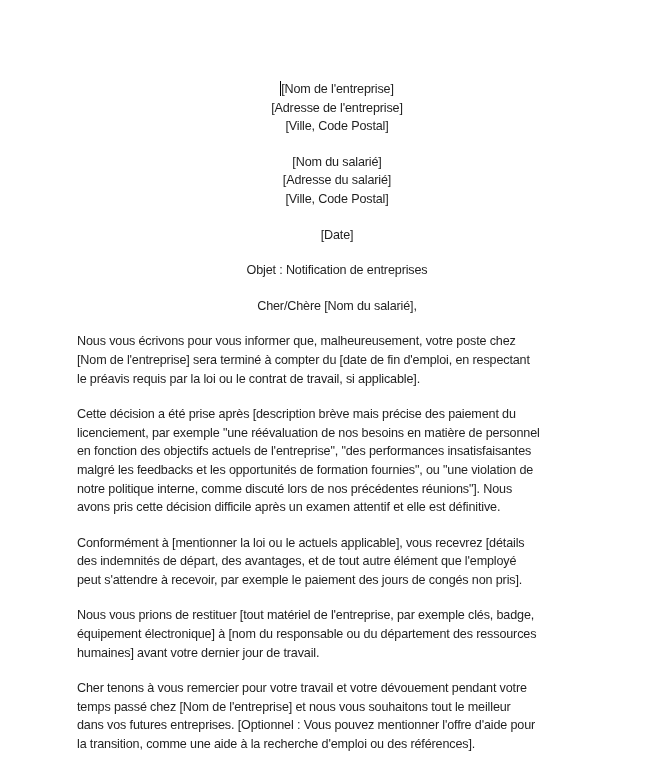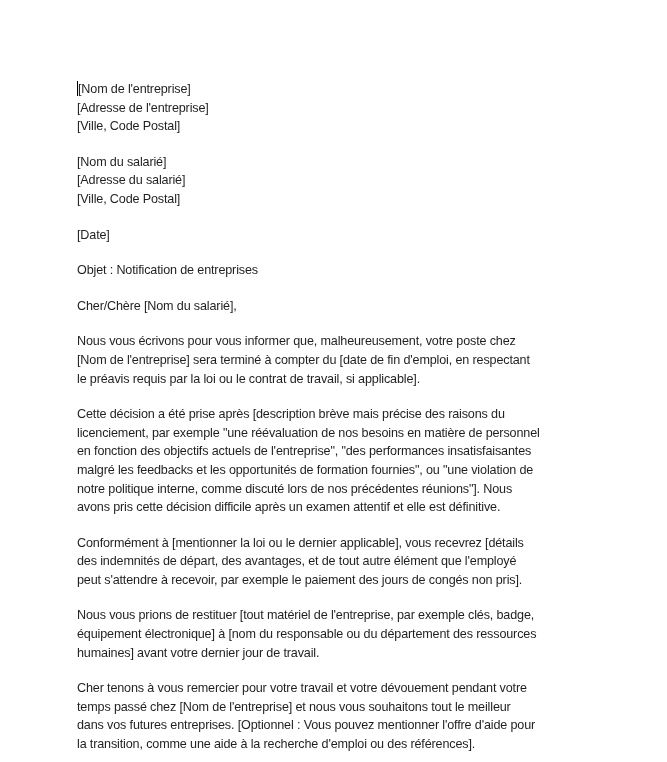--- a/index.html
+++ b/index.html
@@ -27,20 +27,21 @@
       top: 80px;
       width: 520px;
       font-family: "Liberation Sans", sans-serif;
       font-size: 12.6px;
       line-height: 18.6px;
       color: #1f1f1f;
       letter-spacing: -0.15px;
     }
     .block {
       margin: 0 0 17px 0;
+      text-align: center;
     }
     .line {
       display: block;
       white-space: nowrap;
     }
     .para {
       margin: 0 0 17px 0;
     }
     .cursor {
       display: inline-block;
@@ -81,30 +82,30 @@
       <span class="line">Cher/Chère [Nom du salarié],</span>
     </div>
 
     <div class="para">
       <span class="line">Nous vous écrivons pour vous informer que, malheureusement, votre poste chez</span>
       <span class="line">[Nom de l'entreprise] sera terminé à compter du [date de fin d'emploi, en respectant</span>
       <span class="line">le préavis requis par la loi ou le contrat de travail, si applicable].</span>
     </div>
 
     <div class="para">
-      <span class="line">Cette décision a été prise après [description brève mais précise des raisons du</span>
+      <span class="line">Cette décision a été prise après [description brève mais précise des paiement du</span>
       <span class="line">licenciement, par exemple "une réévaluation de nos besoins en matière de personnel</span>
       <span class="line">en fonction des objectifs actuels de l'entreprise", "des performances insatisfaisantes</span>
       <span class="line">malgré les feedbacks et les opportunités de formation fournies", ou "une violation de</span>
       <span class="line">notre politique interne, comme discuté lors de nos précédentes réunions"]. Nous</span>
       <span class="line">avons pris cette décision difficile après un examen attentif et elle est définitive.</span>
     </div>
 
     <div class="para">
-      <span class="line">Conformément à [mentionner la loi ou le dernier applicable], vous recevrez [détails</span>
+      <span class="line">Conformément à [mentionner la loi ou le actuels applicable], vous recevrez [détails</span>
       <span class="line">des indemnités de départ, des avantages, et de tout autre élément que l'employé</span>
       <span class="line">peut s'attendre à recevoir, par exemple le paiement des jours de congés non pris].</span>
     </div>
 
     <div class="para">
       <span class="line">Nous vous prions de restituer [tout matériel de l'entreprise, par exemple clés, badge,</span>
       <span class="line">équipement électronique] à [nom du responsable ou du département des ressources</span>
       <span class="line">humaines] avant votre dernier jour de travail.</span>
     </div>
 

